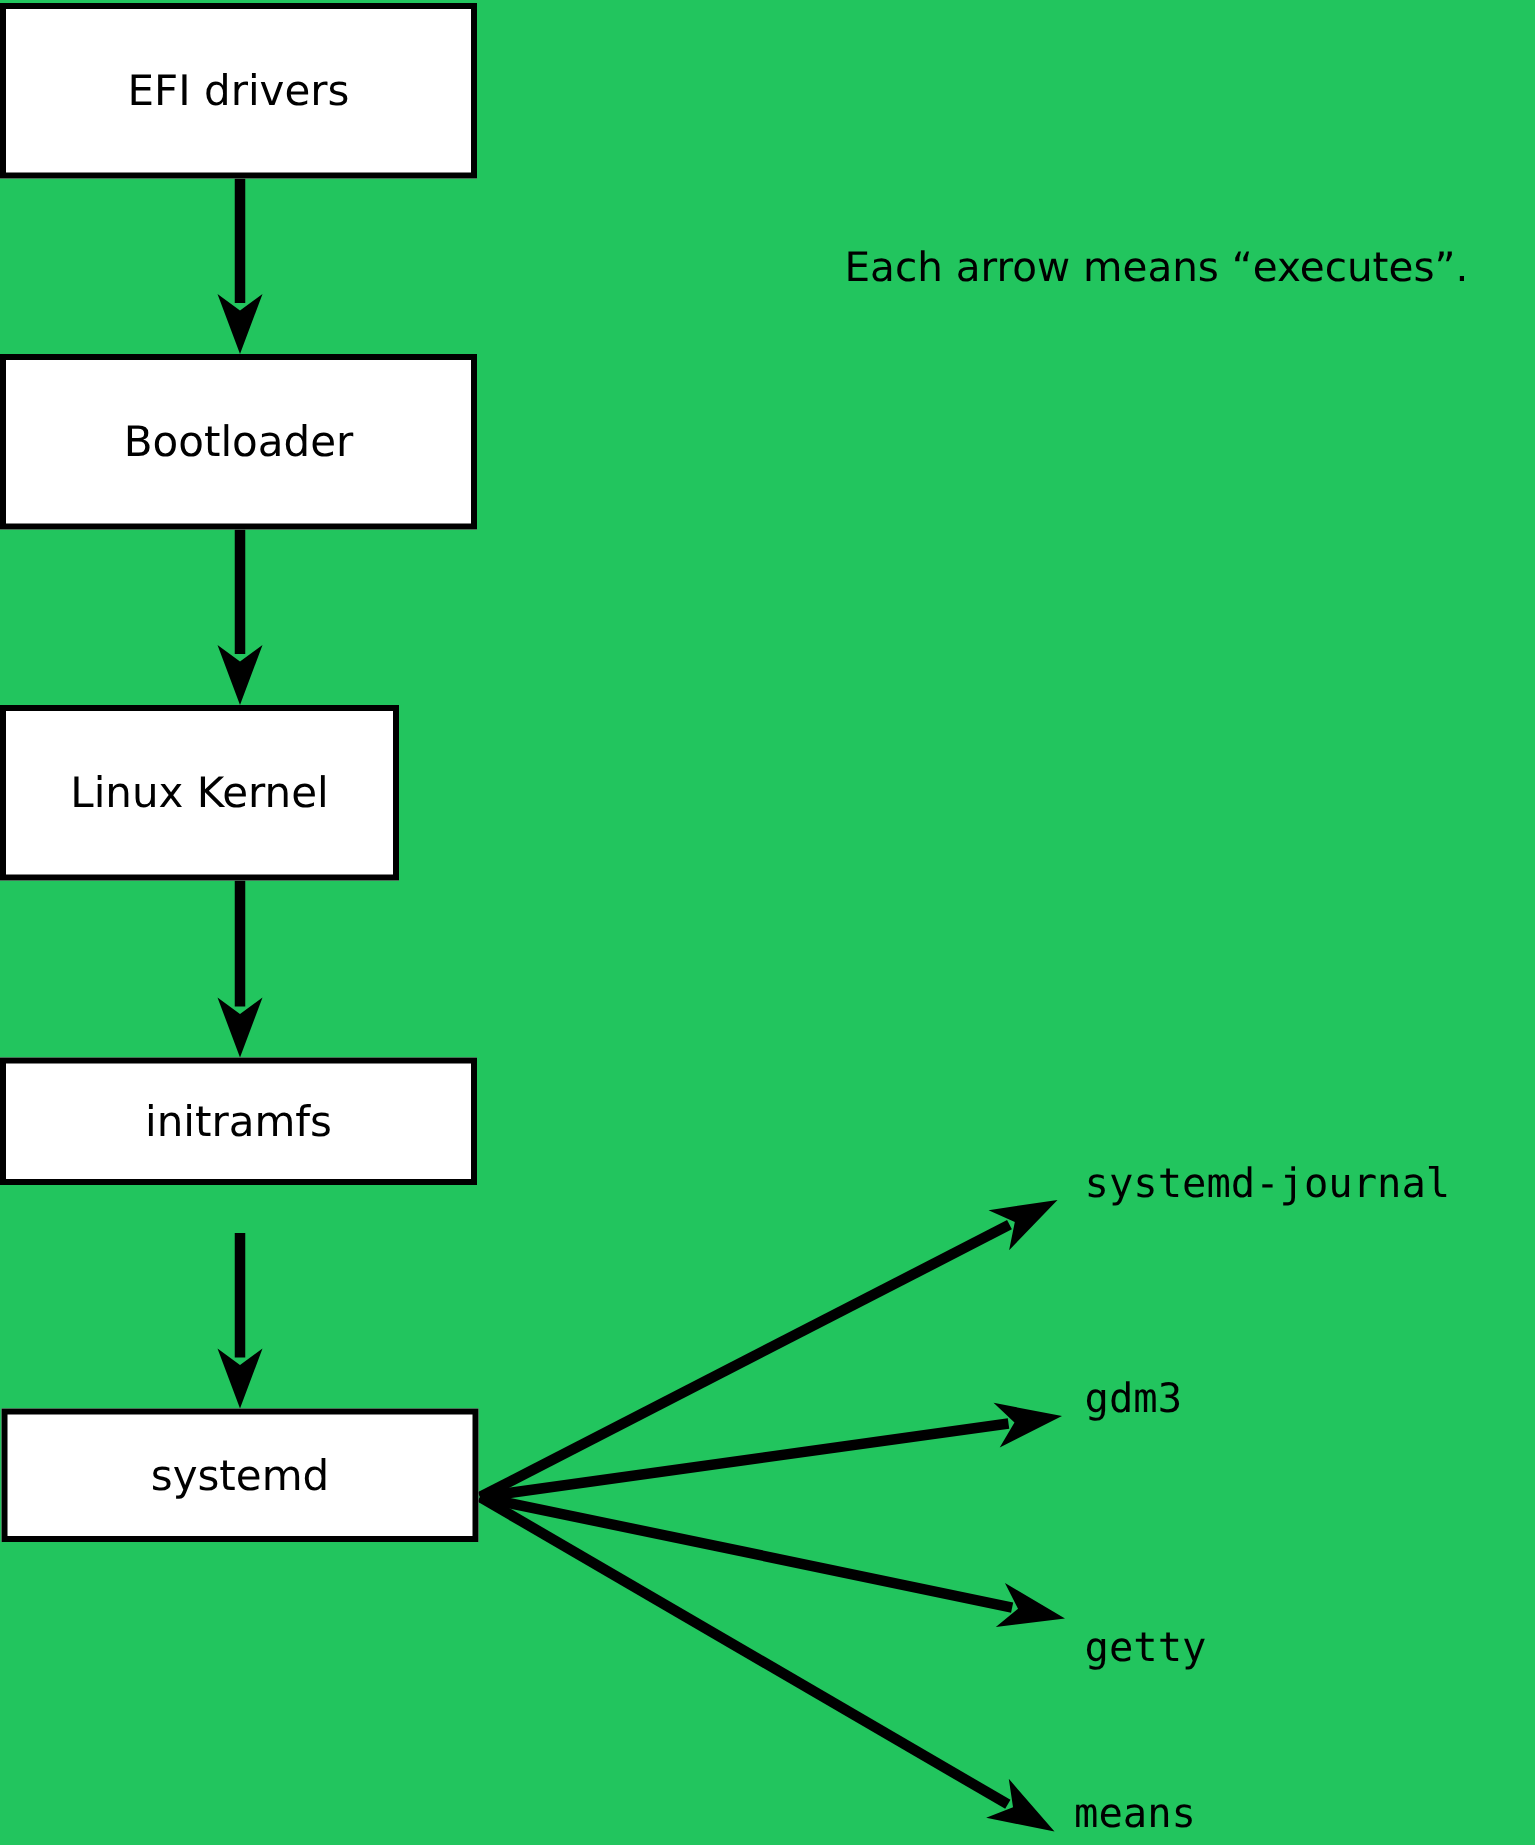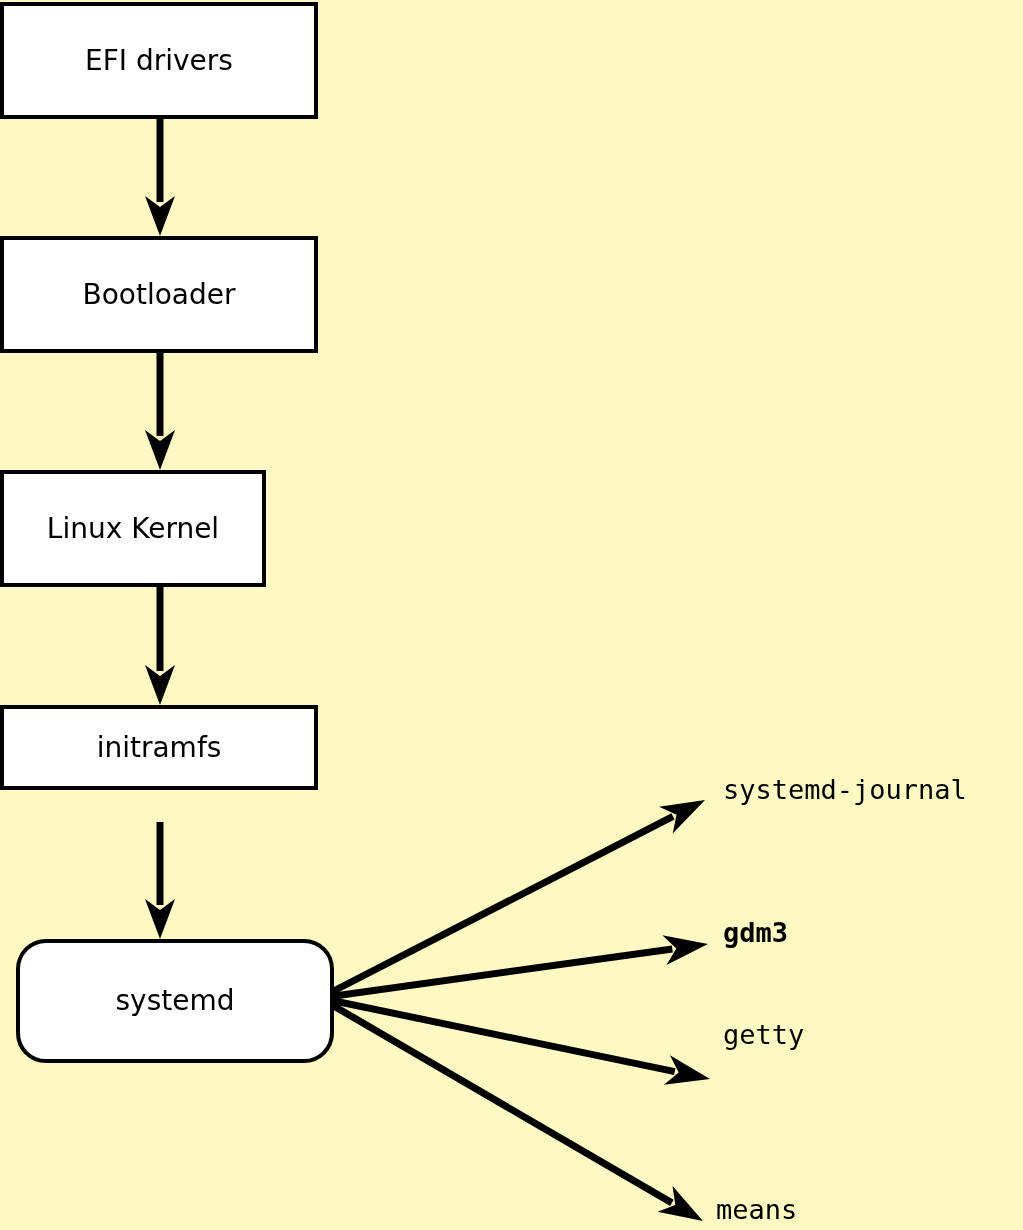--- a/index.html
+++ b/index.html
@@ -4,21 +4,21 @@
 <style>
   html, body {
     margin: 0;
     padding: 0;
     background: #ffffff;
   }
   #canvas {
     position: relative;
     width: 1023px;
     height: 1230px;
-    background: #fef9c3;
+    background: #22c55e;
     overflow: hidden;
     font-family: "DejaVu Sans", "Liberation Sans", sans-serif;
   }
   .node-box {
     position: absolute;
     box-sizing: border-box;
     border: 4px solid #000000;
     background: #ffffff;
     display: flex;
     align-items: center;
@@ -90,26 +90,27 @@
       </div>
       <div class="node-box" style="left: 0px; top: 236px; width: 318px; height: 117px; align-items: center;">
         <span class="node-label">Bootloader</span>
       </div>
       <div class="node-box" style="left: 0px; top: 470px; width: 266px; height: 117px;">
         <span class="node-label">Linux Kernel</span>
       </div>
       <div class="node-box" style="left: 0px; top: 705px; width: 318px; height: 85px;">
         <span class="node-label">initramfs</span>
       </div>
-      <div class="node-box" style="left: 16px; top: 939px; width: 318px; height: 124px; border-radius: 30px;">
+      <div class="node-box" style="left: 1px; top: 939px; width: 318px; height: 89px;">
         <span class="node-label">systemd</span>
       </div>
     </div>
 
   <div id="leaf-labels">
       <div class="leaf-label" style="left: 723px; top: 776px;">systemd-journal</div>
-      <div class="leaf-label" style="left: 723px; top: 919px; font-weight: bold;">gdm3</div>
-      <div class="leaf-label" style="left: 723px; top: 1021px;">getty</div>
+      <div class="leaf-label" style="left: 723px; top: 919px;">gdm3</div>
+      <div class="leaf-label" style="left: 723px; top: 1085px;">getty</div>
       <div class="leaf-label" style="left: 716px; top: 1196px;">means</div>
     </div>
 
+  <div class="legend-note" style="left: 563px; top: 165px;">Each arrow means “executes”.</div>
 
 </div>
 
 </body></html>

